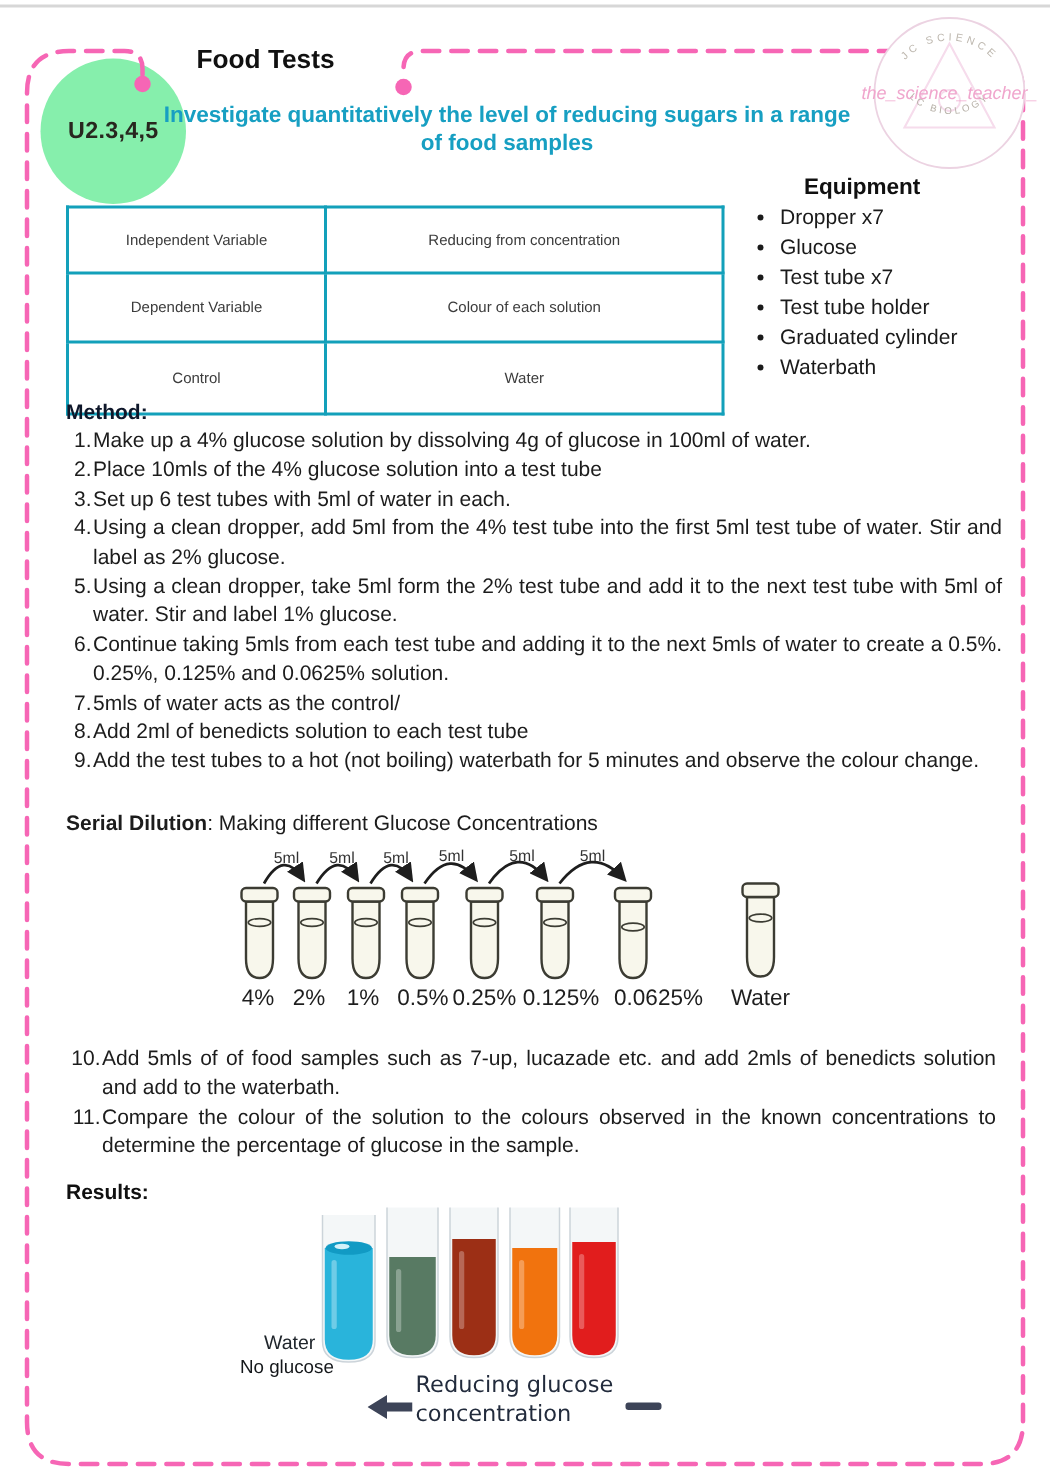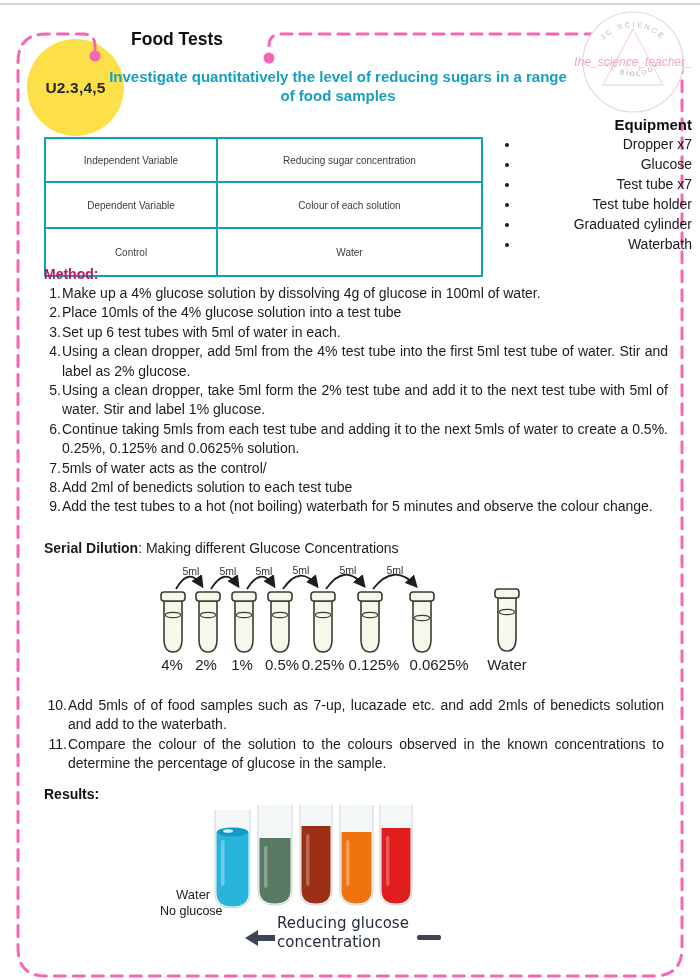--- a/index.html
+++ b/index.html
@@ -1,41 +1,41 @@
 <!DOCTYPE html>
 <html><head>
 <meta charset="utf-8">
 <style>
   html,body{margin:0;padding:0;background:#ffffff;}
   .page{position:relative;width:700px;height:980px;background:#fff;overflow:hidden;
         font-family:"Liberation Sans",sans-serif;color:#1c1c1c;}
   .topline{position:absolute;left:0;top:3px;width:700px;height:2px;background:#d7d7d7;}
   .border-svg{position:absolute;left:0;top:0;}
   .badge{position:absolute;left:27px;top:39px;width:97px;height:97px;border-radius:50%;
-         background:#fde047;display:flex;align-items:center;justify-content:center;}
+         background:#86efac;display:flex;align-items:center;justify-content:center;}
   .badge span{font-weight:bold;font-size:15.5px;color:#28271f;letter-spacing:.2px;}
   .doc-title{position:absolute;left:131px;top:29px;font-size:17.5px;font-weight:bold;color:#101010;}
   .subtitle{position:absolute;left:103px;top:67px;width:470px;text-align:center;
             font-size:15px;font-weight:bold;color:#179fc2;line-height:19px;}
   .logo{position:absolute;left:573px;top:5px;}
   
   .vtable{position:absolute;left:44px;top:137px;border-collapse:collapse;}
   .vtable td{border:2px solid #13a0ba;text-align:center;vertical-align:middle;
              font-size:10px;color:#3c3c3c;}
   .vtable td.c1{width:168px;}
   .vtable td.c2{width:261px;}
   .vtable tr.r1 td{height:40px;} .vtable tr.r2 td{height:42px;} .vtable tr.r3 td{height:44px;border-radius:19px;}
   
-  .equipment{position:absolute;left:500px;top:116px;width:192px;text-align:right;}
+  .equipment{position:absolute;left:500px;top:116px;width:192px;}
   .equipment h3{margin:0 0 2px 36px;font-size:15px;color:#101010;}
   .equipment ul{margin:2px 0 12px 0;padding-left:20px;}
   .equipment li{font-size:14px;margin:2.5px 0;line-height:17.5px;color:#1a1a1a;}
   
   .method{position:absolute;left:44px;top:266px;width:624px;}
-  .method h3{margin:0;font-size:14px;color:#be185d;}
+  .method h3{margin:0;font-size:14px;color:#0f172a;}
   .steps{margin-top:2px;}
   .step{display:flex;line-height:19.4px;font-size:14px;}
   .step .num{min-width:17px;text-align:right;white-space:nowrap;}
   .step .txt{flex:1;text-align:justify;padding-left:1px;}
   .steps2{position:absolute;left:44px;top:694px;width:620px;}
   .steps2 .step .num{min-width:23px;}
   .serial-head{position:absolute;left:44px;top:540px;font-size:14px;}
   .serial-head b{font-weight:bold;}
   .dilution-svg{position:absolute;left:140px;top:562px;}
   .results-head{position:absolute;left:44px;top:786px;font-size:14px;font-weight:bold;color:#101010;}
@@ -84,21 +84,21 @@
     <text font-size="6.5" letter-spacing="2" fill="#b7b1a8">
       <textPath href="#arcBot" startOffset="50%" text-anchor="middle">LC BIOLOGY</textPath>
     </text>
     <text x="60" y="61" text-anchor="middle" font-size="12" font-style="italic" font-family="'Liberation Serif',serif" fill="#f0a6cd">the_science_teacher_</text>
   </svg>
 
   <table class="vtable">
     <tbody>
         <tr class="r1">
       <td class="c1">Independent Variable</td>
-      <td class="c2">Reducing sugar concentration</td>
+      <td class="c2">Reducing from concentration</td>
     </tr>
     <tr class="r2">
       <td class="c1">Dependent Variable</td>
       <td class="c2">Colour of each solution</td>
     </tr>
     <tr class="r3">
       <td class="c1">Control</td>
       <td class="c2">Water</td>
     </tr>
   </tbody>

